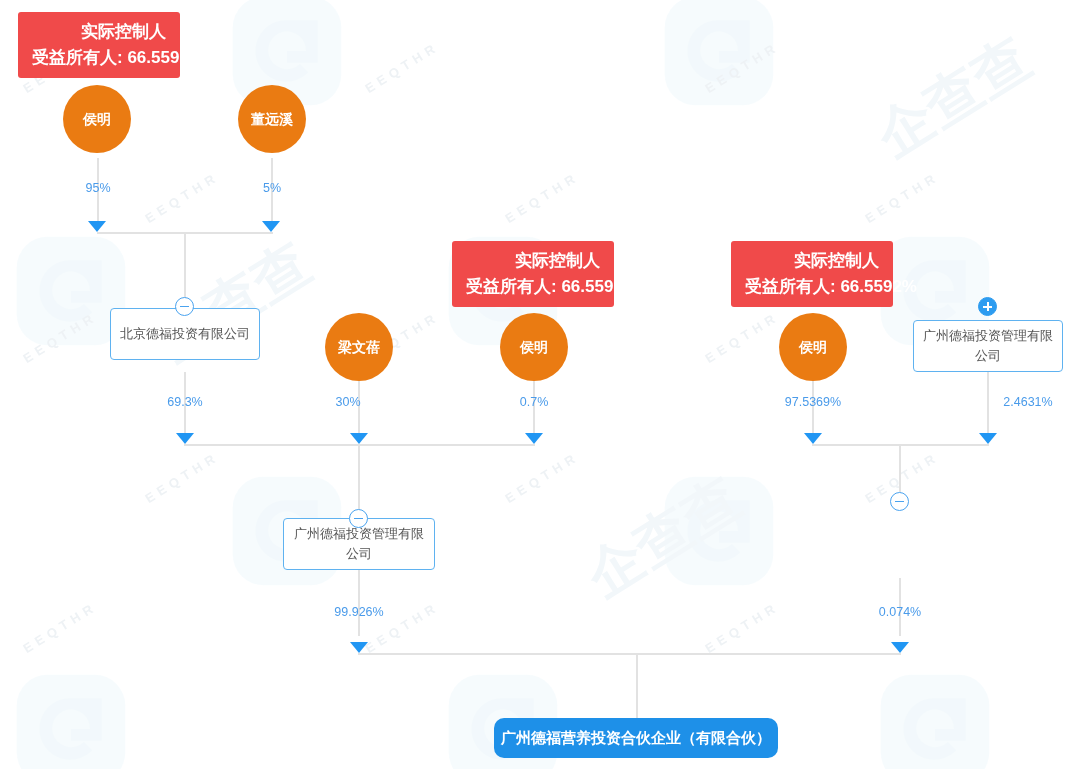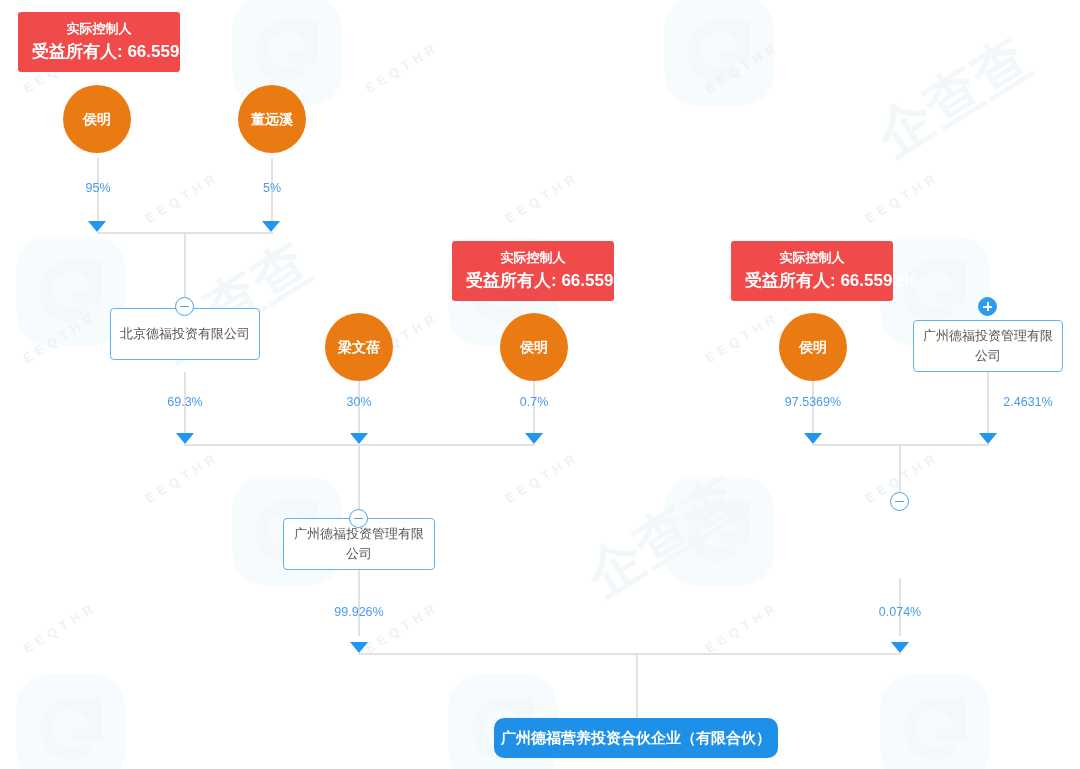--- a/index.html
+++ b/index.html
@@ -108,21 +108,21 @@
     text-align: center;
     font-weight: 700;
     z-index: 6;
     box-sizing: border-box;
     padding: 7px 14px 8px 14px;
     line-height: 1.5;
     white-space: nowrap;
   }
   .badge.red  { background: #f04a4a; }
   .badge.blue { background: #1c8fe5; }
-  .badge .b-l1 { font-size: 13px; display: block; }
+  .badge .b-l1 { font-size: 17px; display: block; text-align: right; }
   .badge .b-l2 { font-size: 17px; display: block; }
   .badge::after {
     content: "";
     position: absolute;
     left: 50%;
     bottom: -9px;
     margin-left: -9px;
     width: 0;
     height: 0;
     border-left: 9px solid transparent;
@@ -297,21 +297,21 @@
   <div class="arrow" style="left:350px; top:433px;"></div>
   <div class="arrow" style="left:525px; top:433px;"></div>
   <div class="arrow" style="left:804px; top:433px;"></div>
   <div class="arrow" style="left:979px; top:433px;"></div>
   <div class="arrow" style="left:350px; top:642px;"></div>
   <div class="arrow" style="left:891px; top:642px;"></div>
 
   <div class="pct" style="left:98px;  top:181px;">95%</div>
   <div class="pct" style="left:272px; top:181px;">5%</div>
   <div class="pct" style="left:185px; top:395px;">69.3%</div>
-  <div class="pct" style="left:359px; top:395px;">30%</div>
+  <div class="pct" style="left:348px; top:395px;">30%</div>
   <div class="pct" style="left:534px; top:395px;">0.7%</div>
   <div class="pct" style="left:813px; top:395px;">97.5369%</div>
   <div class="pct" style="left:1028px; top:395px;">2.4631%</div>
   <div class="pct" style="left:359px; top:605px;">99.926%</div>
   <div class="pct" style="left:900px; top:605px;">0.074%</div>
 
   <div class="badge red" style="left:18px; top:12px; width:162px;">
     <span class="b-l1">实际控制人</span>
     <span class="b-l2">受益所有人: 66.5592%</span>
   </div>

